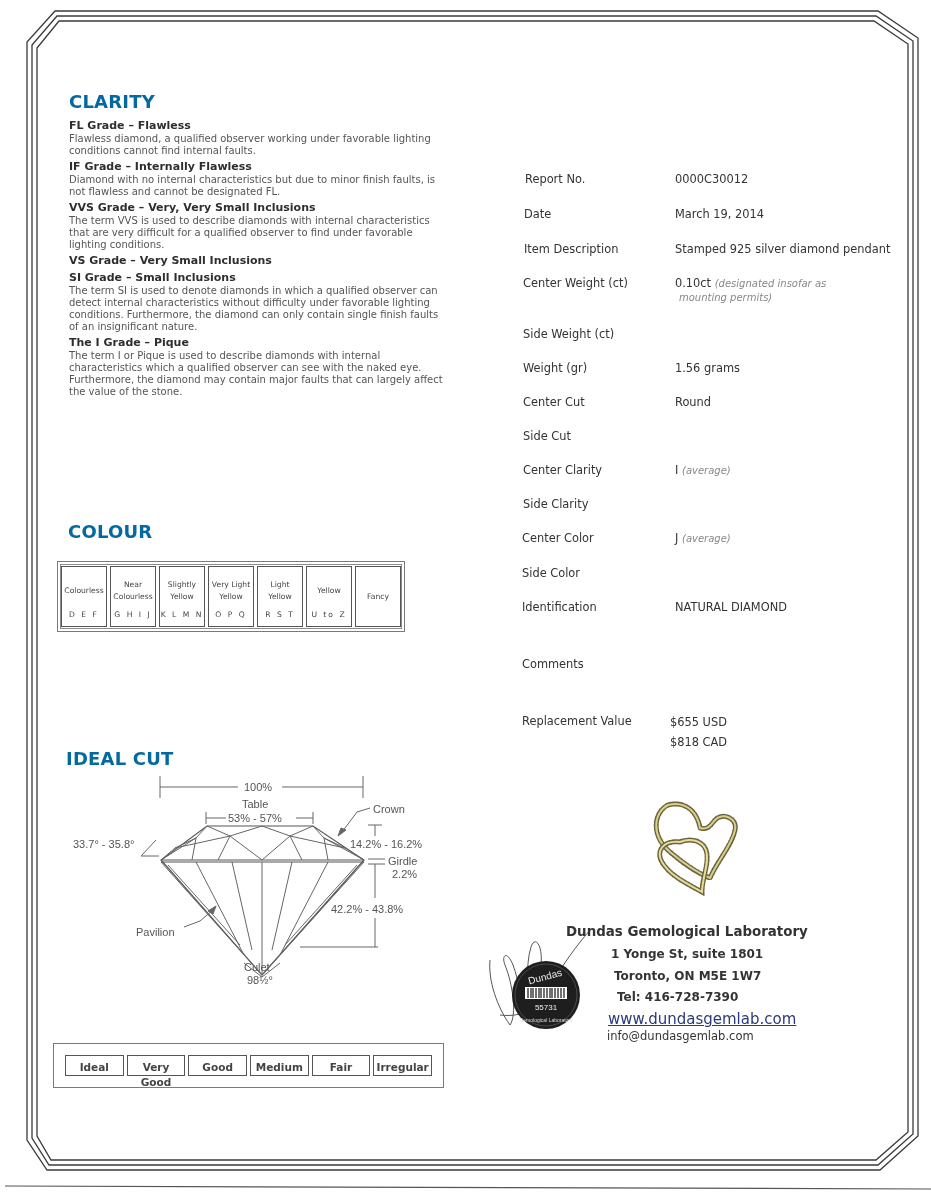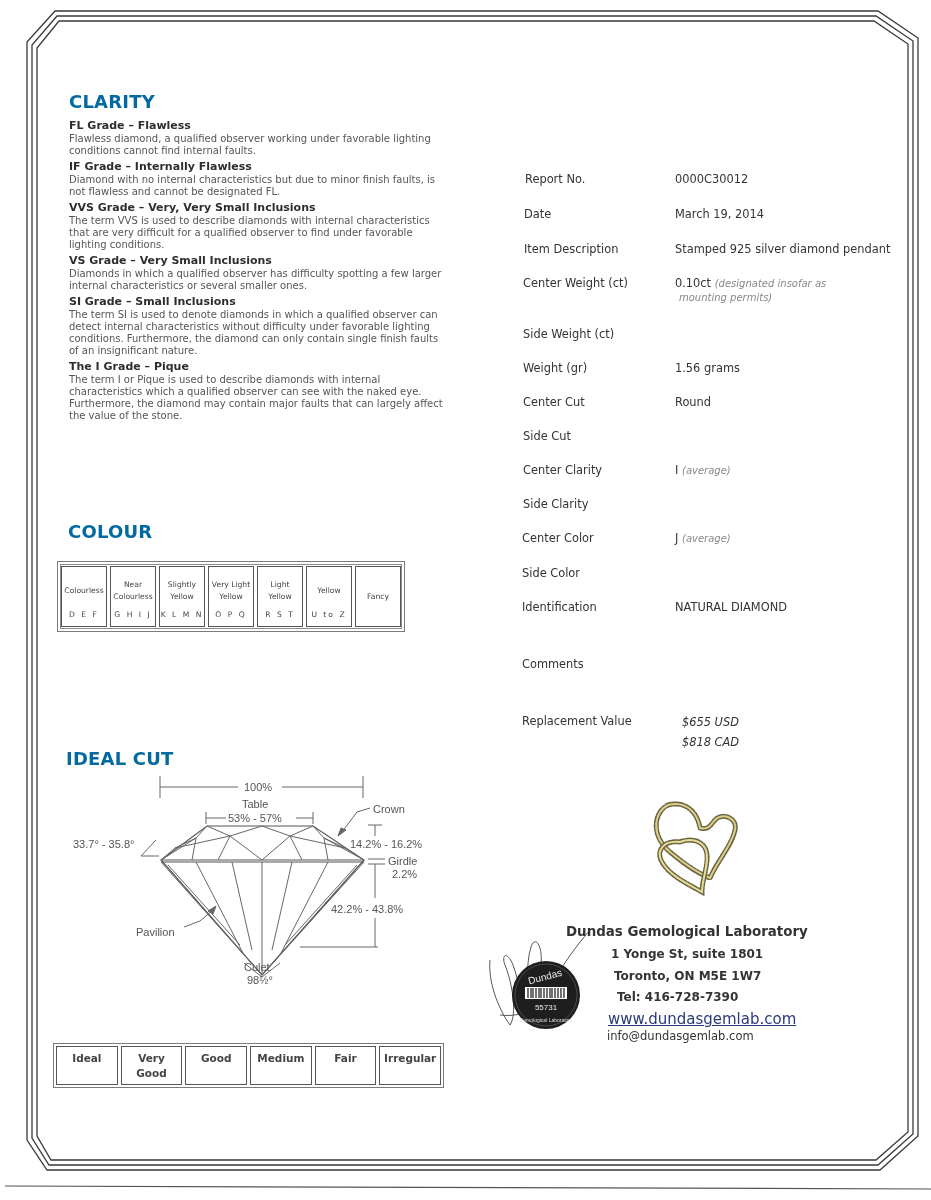--- a/index.html
+++ b/index.html
@@ -18,21 +18,21 @@
   
   .ctable { position:absolute; left:57px; top:561px; width:348px; height:71px;
             border:1px solid #7a7a7a; box-shadow: inset 0 0 0 2px #fff, inset 0 0 0 3px #8a8a8a; display:flex; padding:4px 3px; box-sizing:border-box; gap:3px;}
   .ccell { flex:1; border:1.5px solid #555; display:flex; flex-direction:column;
            justify-content:center; align-items:center; text-align:center; font-size:7.6px; color:#444; line-height:12px; }
   .ccell .lbl { min-height:36px; display:flex; align-items:center; justify-content:center; }
   .ccell .code { letter-spacing:2px; }
 
   
   .cuttable { position:absolute; left:53px; top:1043px; width:391px; height:45px;
-              border:1px solid #7a7a7a; display:flex; padding:2px; box-sizing:border-box; gap:3px; }
+              border:1px solid #7a7a7a; display:flex; padding:11px; box-sizing:border-box; gap:3px;justify-content:flex-end; }
   .cutcell { flex:1; border:1.5px solid #555; text-align:center; font-size:10.5px; font-weight:bold; color:#444; padding-top:4px; line-height:15px;}
 
   
   .report { position:absolute; left:522px; top:0; width:380px; }
   .rrow { position:absolute; left:0; font-size:11.4px; color:#333; }
   .rlabel { position:absolute; left:0; white-space:nowrap; }
   .rval { position:absolute; left:153px; white-space:nowrap; }
   .note { font-style:italic; color:#888; font-size:10px; }
 
   .lab { position:absolute; font-size:12px; font-weight:bold; color:#333; }
@@ -63,21 +63,20 @@
   <div class="grade">
     <p class="grade-title">IF Grade – Internally Flawless</p>
     <p class="grade-desc">Diamond with no internal characteristics but due to minor finish faults, is not flawless and cannot be designated FL.</p>
   </div>
   <div class="grade">
     <p class="grade-title">VVS Grade – Very, Very Small Inclusions</p>
     <p class="grade-desc">The term VVS is used to describe diamonds with internal characteristics that are very difficult for a qualified observer to find under favorable lighting conditions.</p>
   </div>
   <div class="grade">
     <p class="grade-title">VS Grade – Very Small Inclusions</p>
-    <p class="grade-desc">Diamonds in which a qualified observer has difficulty spotting a few larger internal characteristics or several smaller ones.</p>
   </div>
   <div class="grade">
     <p class="grade-title">SI Grade – Small Inclusions</p>
     <p class="grade-desc">The term SI is used to denote diamonds in which a qualified observer can detect internal characteristics without difficulty under favorable lighting conditions. Furthermore, the diamond can only contain single finish faults of an insignificant nature.</p>
   </div>
   <div class="grade">
     <p class="grade-title">The I Grade – Pique</p>
     <p class="grade-desc">The term I or Pique is used to describe diamonds with internal characteristics which a qualified observer can see with the naked eye. Furthermore, the diamond may contain major faults that can largely affect the value of the stone.</p>
   </div>
 </div>
@@ -240,21 +239,21 @@
   </div>
   <div class="rrow" style="top:600px;">
     <span class="rlabel" style="left:0px">Identification</span>
     <span class="rval">NATURAL DIAMOND</span>
   </div>
   <div class="rrow" style="top:657px;">
     <span class="rlabel" style="left:0px">Comments</span>
   </div>
   <div class="rrow" style="top:714px;">
     <span class="rlabel" style="left:0px">Replacement Value</span>
-    <span class="rval" style="left:160px; line-height:20px; top:-2px;font-style:italic;"><span>$655 USD</span><br><span>$818 CAD</span></span>
+    <span class="rval" style="left:148px; line-height:20px; top:-2px;"><span>$655 USD</span><br><span>$818 CAD</span></span>
   </div>
 </div>
 
 <svg class="abs" style="left:640px;top:790px;" width="110" height="110" viewBox="0 0 110 110">
   <g fill="none" stroke-linecap="round">
     <path d="M28,15 C14,22 10,45 30,62 C42,72 55,82 70,88 C78,70 92,55 95,40 C98,28 82,22 75,30 C70,36 68,40 60,38 C58,25 48,10 28,15 Z" stroke="#6b6440" stroke-width="5" stroke-dasharray="2 2"></path>
     <path d="M28,15 C14,22 10,45 30,62 C42,72 55,82 70,88 C78,70 92,55 95,40 C98,28 82,22 75,30 C70,36 68,40 60,38 C58,25 48,10 28,15 Z" stroke="#d9cf8a" stroke-width="2"></path>
     <path d="M40,52 C22,50 16,62 22,72 C30,86 48,94 62,102 C62,88 70,72 66,60 C62,50 50,48 40,52 Z" stroke="#6b6440" stroke-width="5" stroke-dasharray="2 2"></path>
     <path d="M40,52 C22,50 16,62 22,72 C30,86 48,94 62,102 C62,88 70,72 66,60 C62,50 50,48 40,52 Z" stroke="#e6dc98" stroke-width="2"></path>
   </g>

